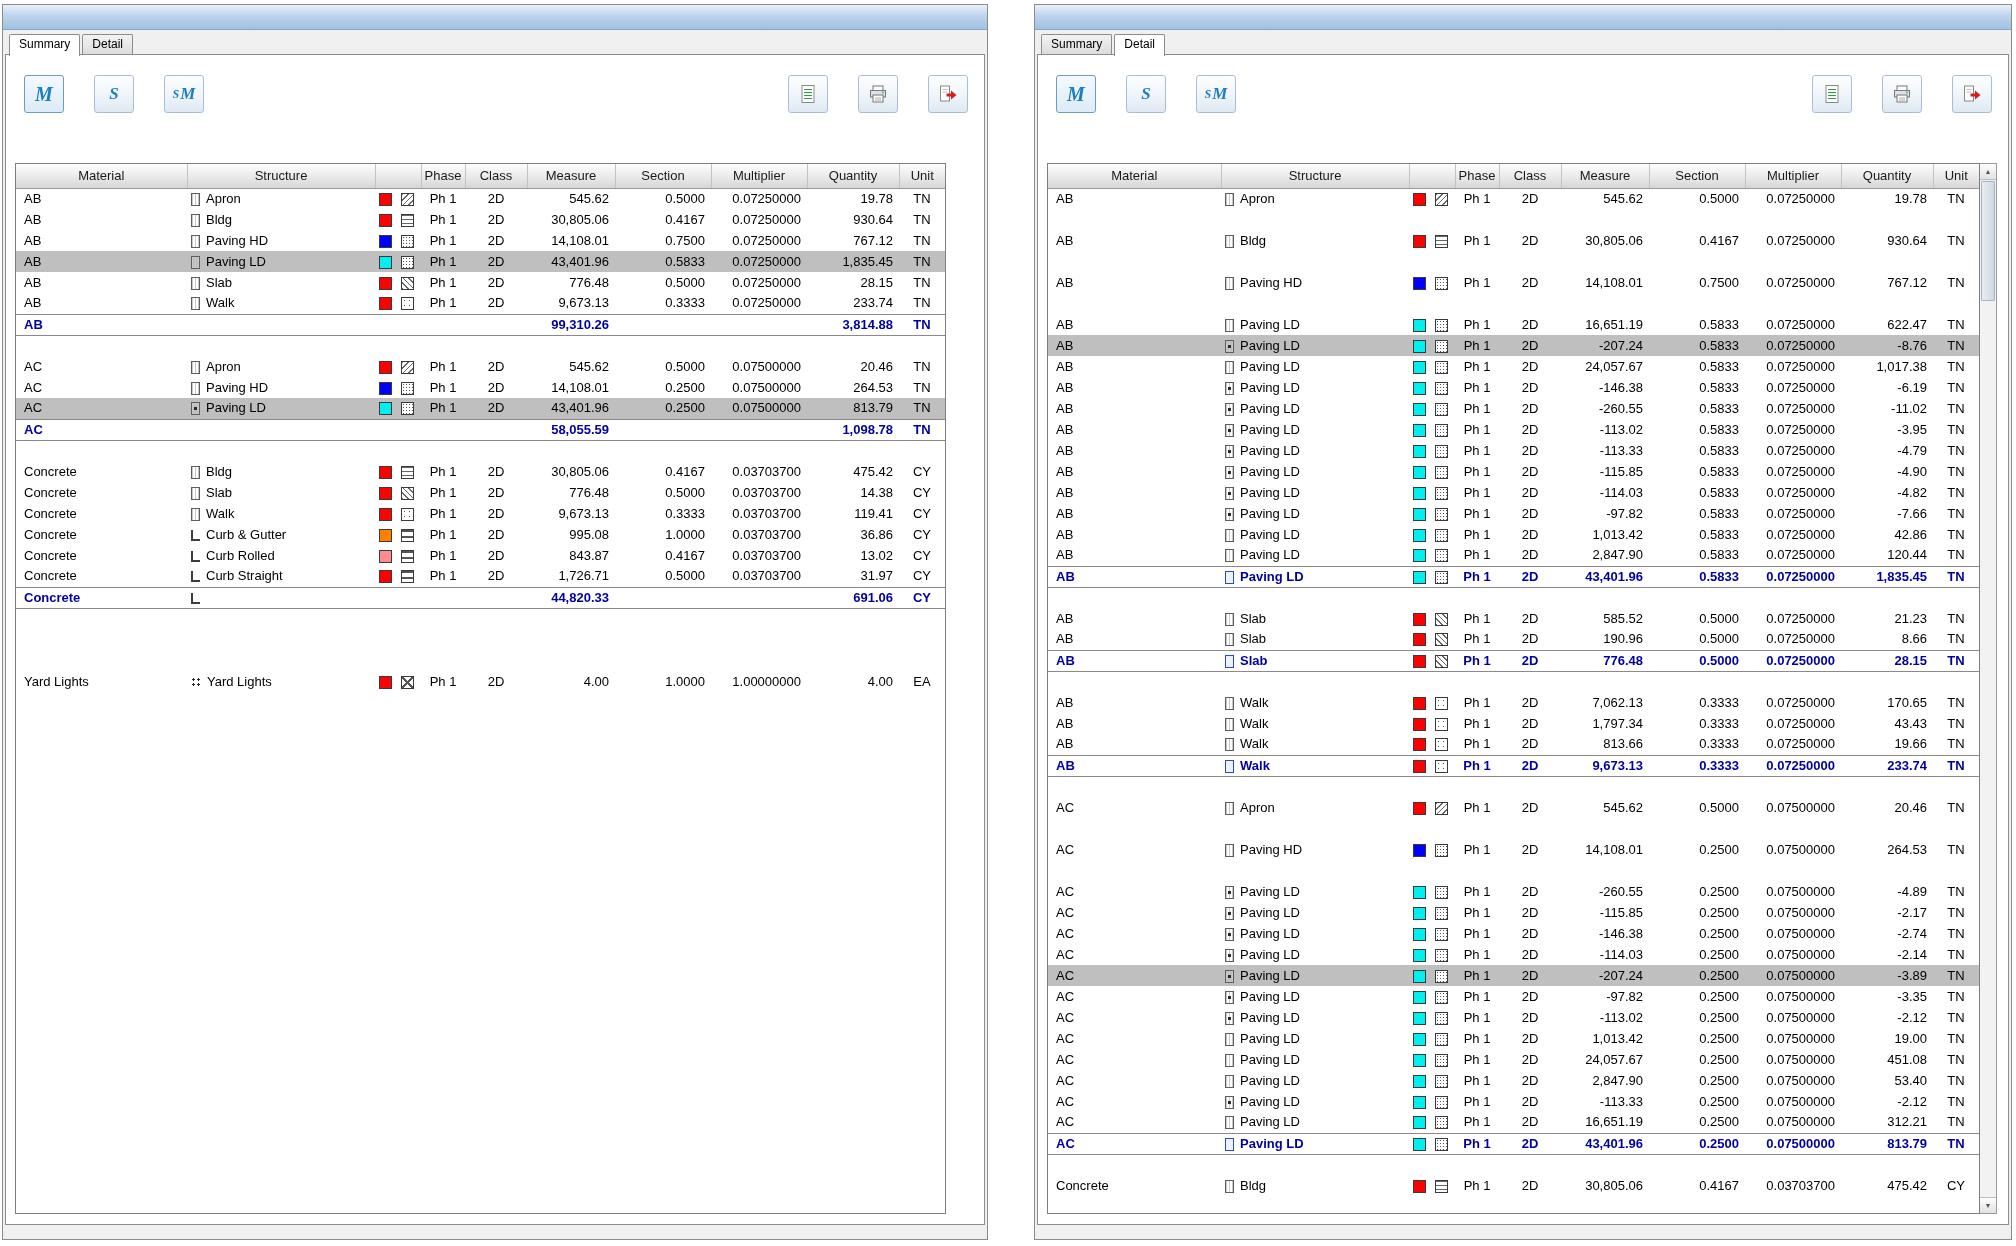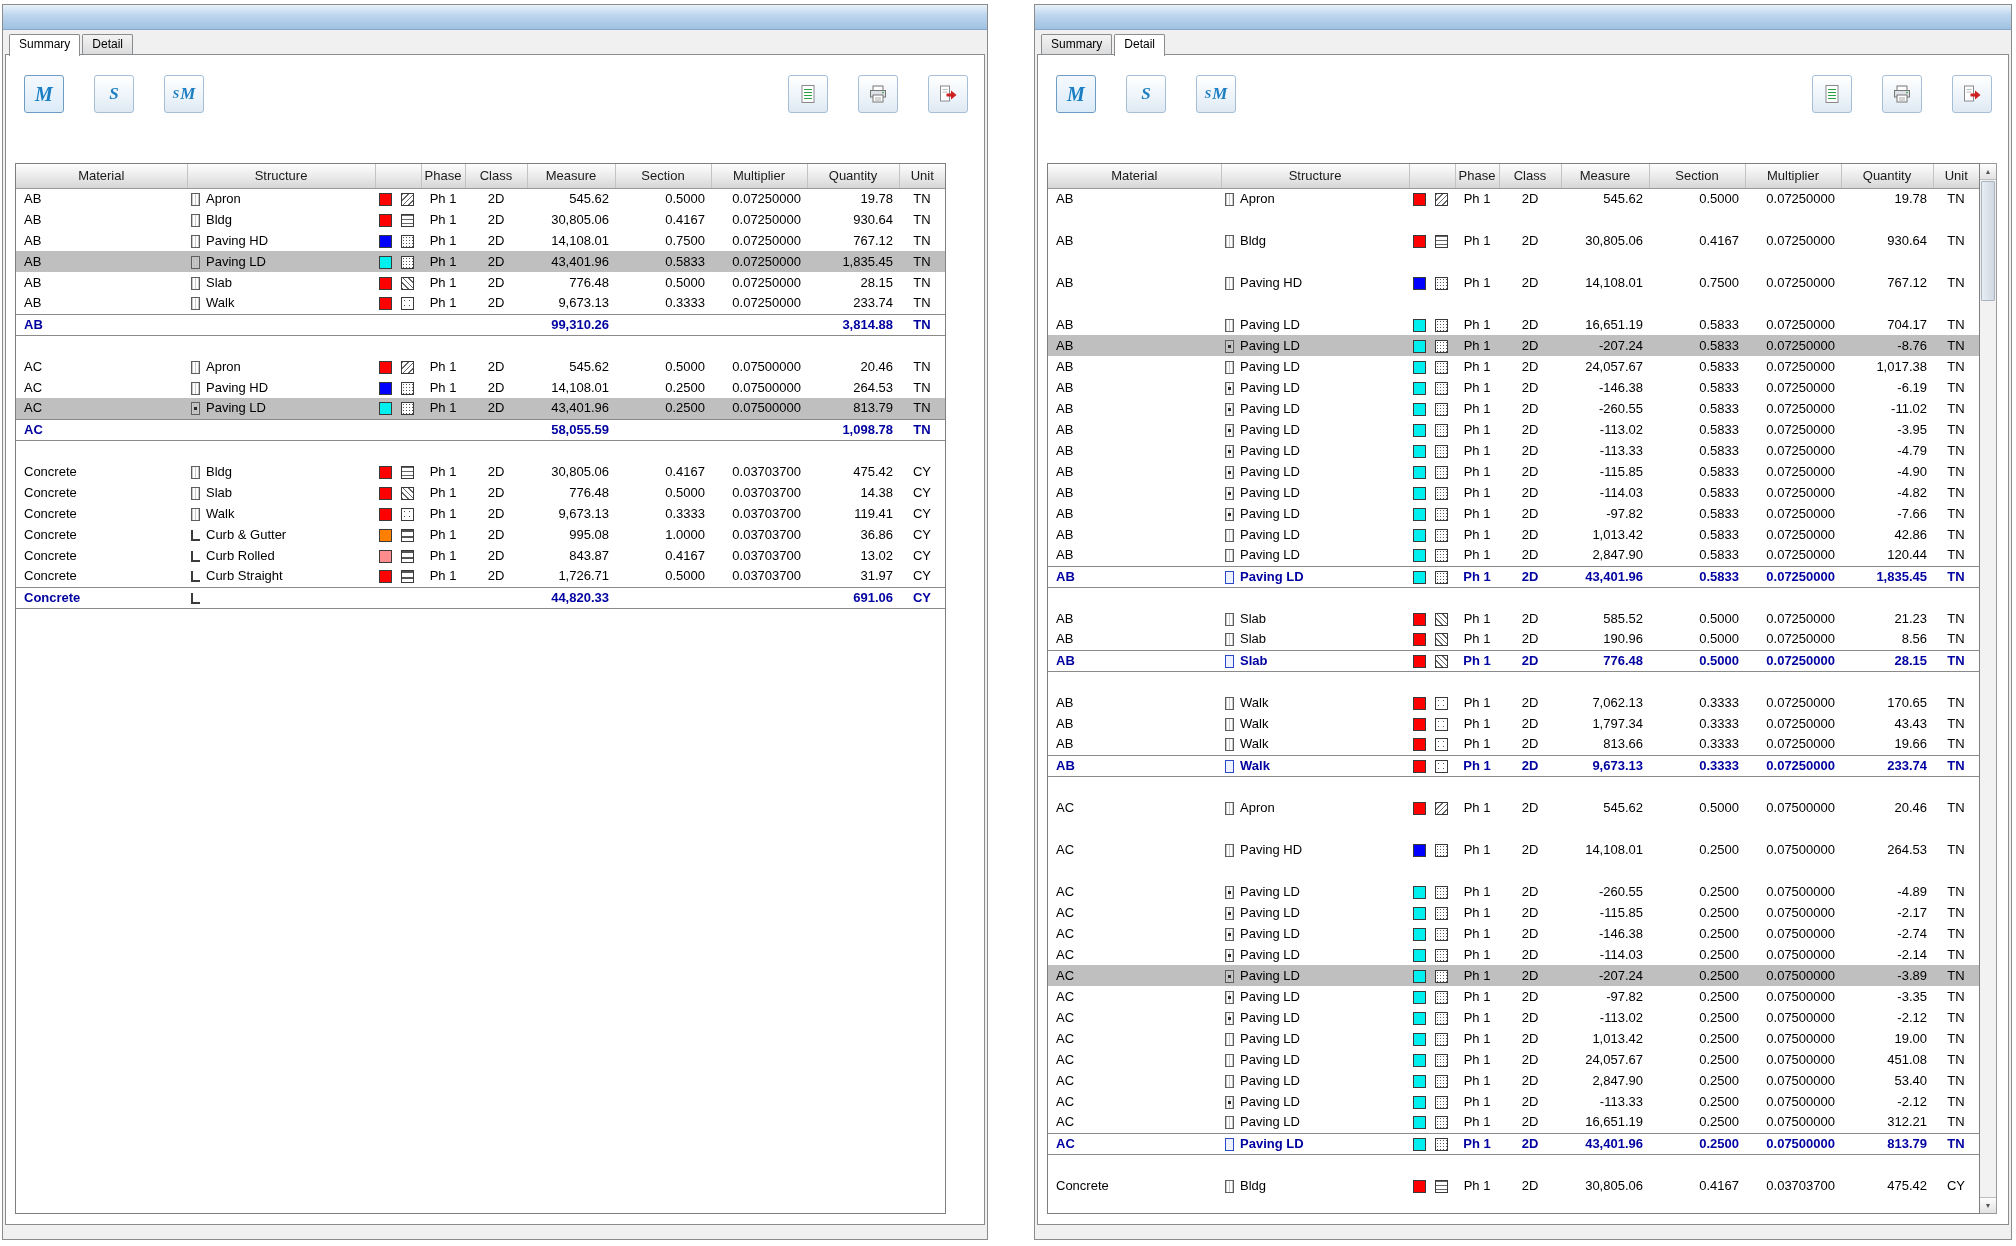--- a/index.html
+++ b/index.html
@@ -505,20 +505,33 @@
               </tr>
               <tr class="blank">
                 <td colspan="11"></td>
               </tr>
               <tr class="blank">
                 <td colspan="11"></td>
               </tr>
               <tr class="blank">
                 <td colspan="11"></td>
               </tr>
+              <tr class="item">
+                <td class="c-mat">Yard Lights</td>
+                <td class="c-str"><span class="icon ic-count"></span><span class="slabel">Yard Lights</span></td>
+                <td class="c-sw"><span class="swatch" style="background: rgb(255, 0, 0);"></span></td>
+                <td class="c-pat"><span class="pswatch p-cross"></span></td>
+                <td class="ctr">Ph 1</td>
+                <td class="ctr">2D</td>
+                <td class="num">4.00</td>
+                <td class="num">1.0000</td>
+                <td class="num">1.00000000</td>
+                <td class="num">4.00</td>
+                <td class="ctr">EA</td>
+              </tr>
             </tbody>
         </table>
       </div>
     </div>
   </div>
 </div>
 
 <div class="window" id="win1">
   <div class="titlebar"></div>
   <div class="tabstrip">
@@ -648,21 +661,21 @@
               <tr class="item">
                 <td class="c-mat">AB</td>
                 <td class="c-str"><span class="icon ic-area"></span><span class="slabel">Paving LD</span></td>
                 <td class="c-sw"><span class="swatch" style="background: rgb(0, 240, 240);"></span></td>
                 <td class="c-pat"><span class="pswatch p-dots"></span></td>
                 <td class="ctr">Ph 1</td>
                 <td class="ctr">2D</td>
                 <td class="num">16,651.19</td>
                 <td class="num">0.5833</td>
                 <td class="num">0.07250000</td>
-                <td class="num">704.17</td>
+                <td class="num">622.47</td>
                 <td class="ctr">TN</td>
               </tr>
               <tr class="item selected">
                 <td class="c-mat">AB</td>
                 <td class="c-str"><span class="icon ic-area-sub"></span><span class="slabel">Paving LD</span></td>
                 <td class="c-sw"><span class="swatch" style="background: rgb(0, 240, 240);"></span></td>
                 <td class="c-pat"><span class="pswatch p-dots"></span></td>
                 <td class="ctr">Ph 1</td>
                 <td class="ctr">2D</td>
                 <td class="num">-207.24</td>
@@ -833,21 +846,21 @@
               <tr class="item">
                 <td class="c-mat">AB</td>
                 <td class="c-str"><span class="icon ic-area"></span><span class="slabel">Slab</span></td>
                 <td class="c-sw"><span class="swatch" style="background: rgb(255, 0, 0);"></span></td>
                 <td class="c-pat"><span class="pswatch p-diag2"></span></td>
                 <td class="ctr">Ph 1</td>
                 <td class="ctr">2D</td>
                 <td class="num">190.96</td>
                 <td class="num">0.5000</td>
                 <td class="num">0.07250000</td>
-                <td class="num">8.56</td>
+                <td class="num">8.66</td>
                 <td class="ctr">TN</td>
               </tr>
               <tr class="total">
                 <td class="c-mat">AB</td>
                 <td class="c-str"><span class="icon ic-area-total"></span><span class="slabel">Slab</span></td>
                 <td class="c-sw"><span class="swatch" style="background: rgb(255, 0, 0);"></span></td>
                 <td class="c-pat"><span class="pswatch p-diag2"></span></td>
                 <td class="ctr">Ph 1</td>
                 <td class="ctr">2D</td>
                 <td class="num">776.48</td>

